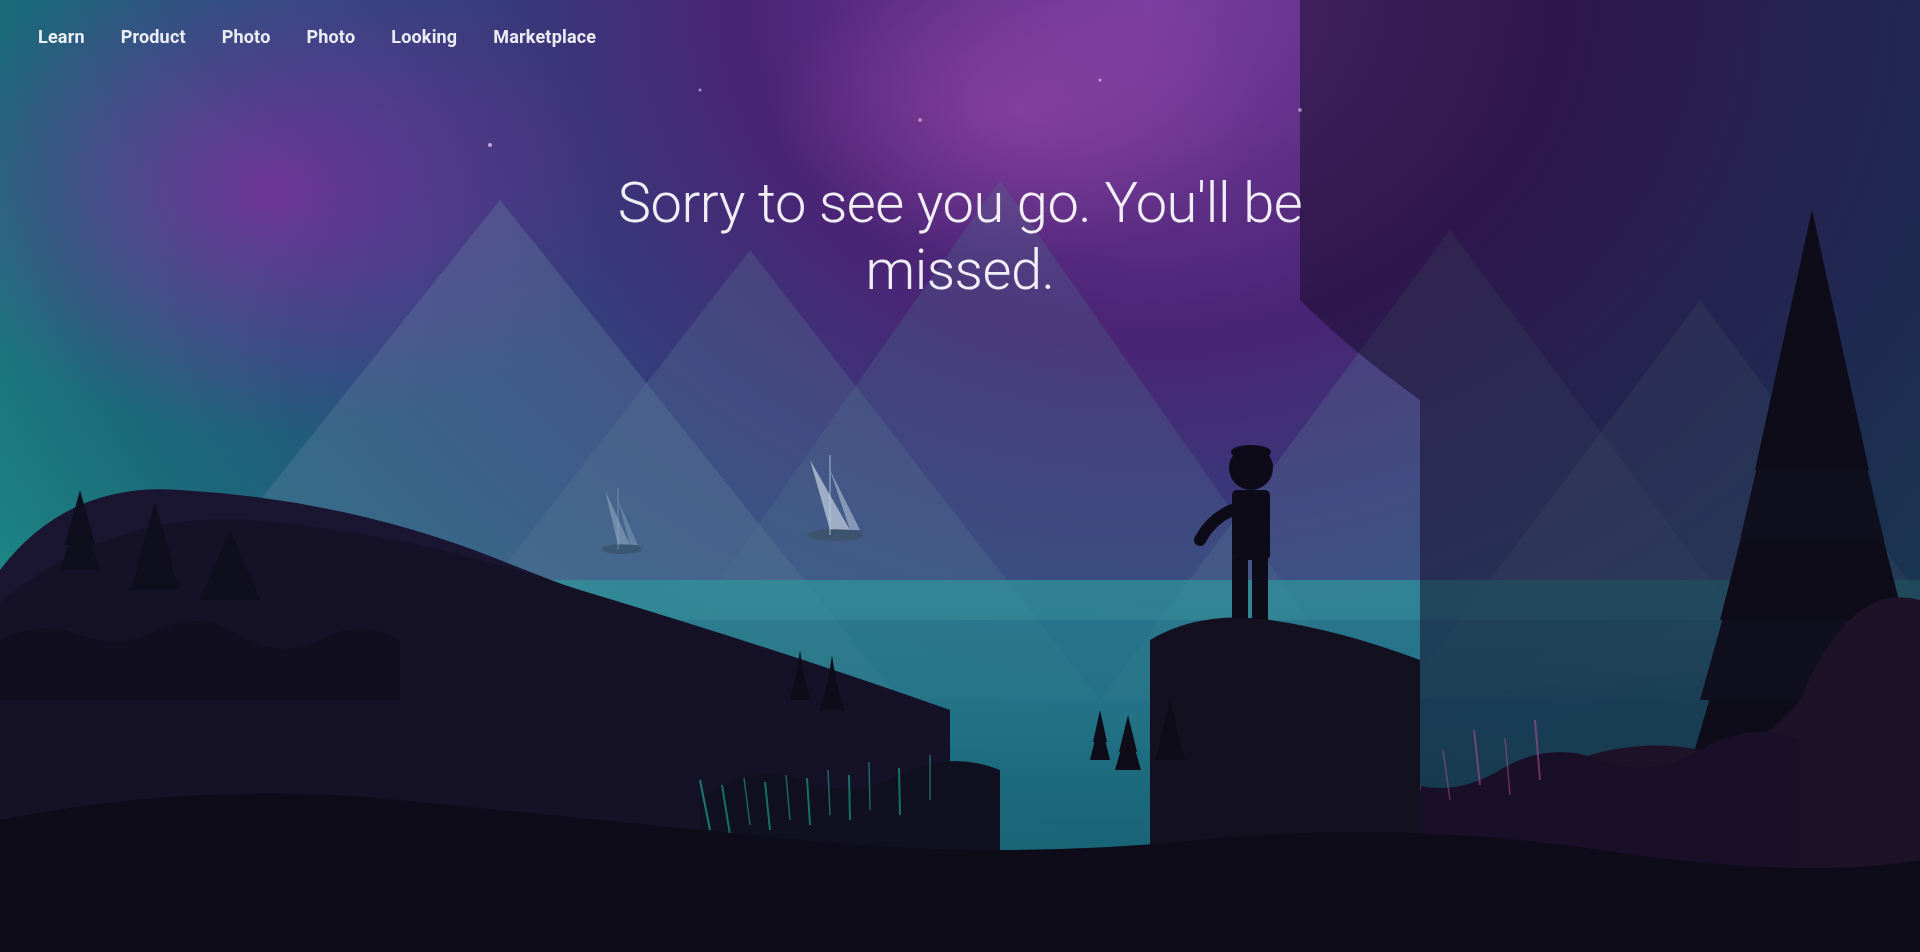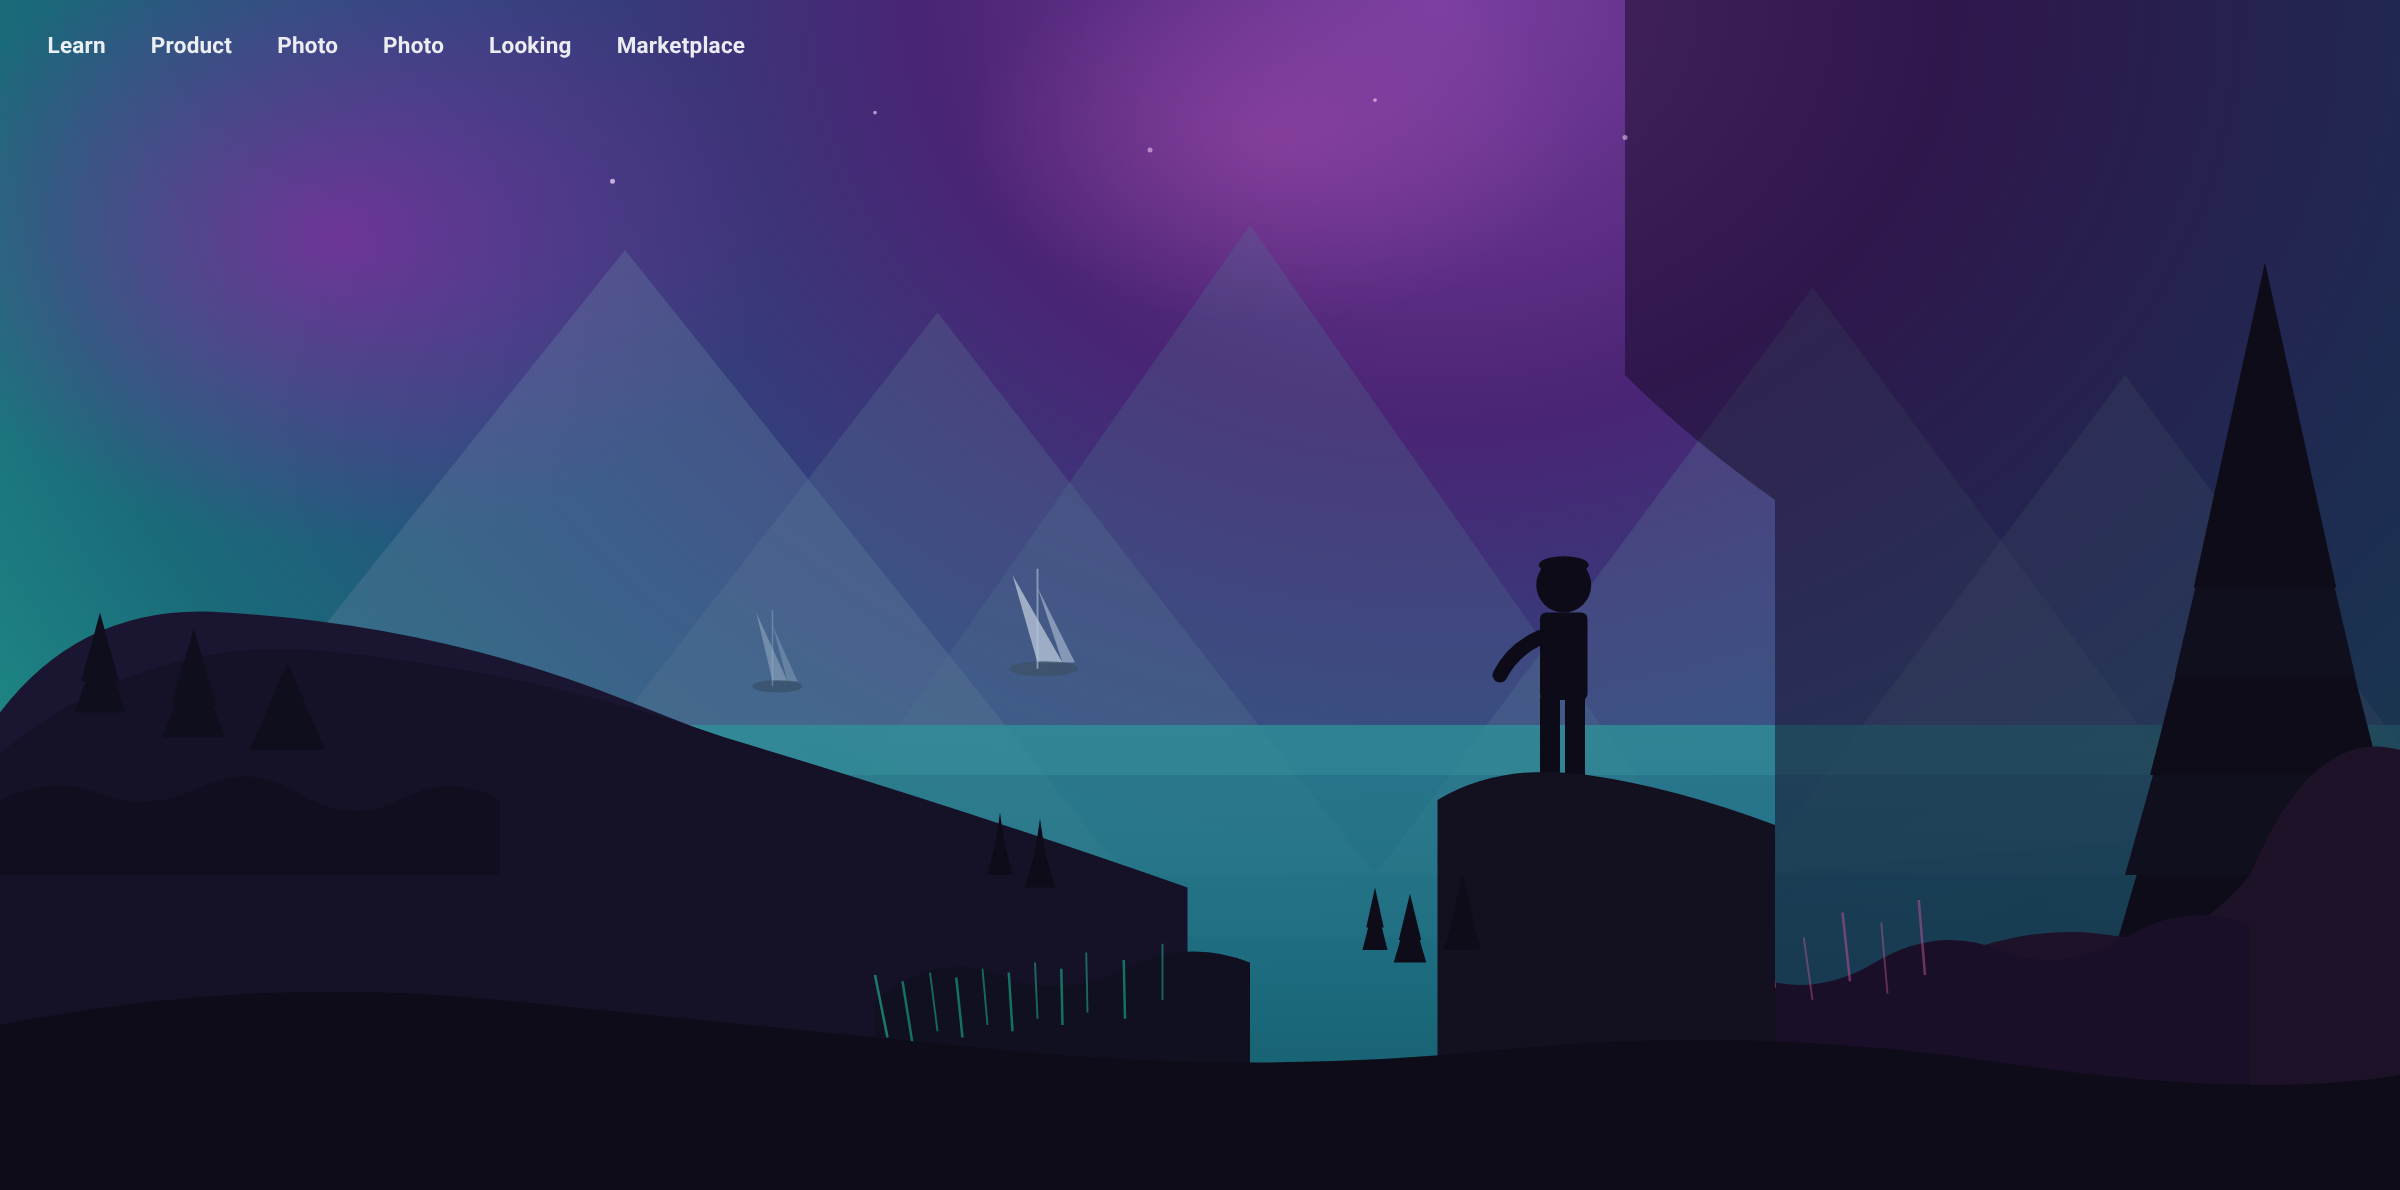--- a/index.html
+++ b/index.html
@@ -250,13 +250,14 @@
 <nav>
   <a class="nav-item">Learn</a>
   <a class="nav-item">Product</a>
   <a class="nav-item">Photo</a>
   <a class="nav-item">Photo</a>
   <a class="nav-item">Looking</a>
   <a class="nav-item">Marketplace</a>
 </nav>
 
 <div class="center-content">
+  <h1 class="main-heading">Sorry to see you go. You'll be missed.</h1>
 </div>
 
 </body></html>

